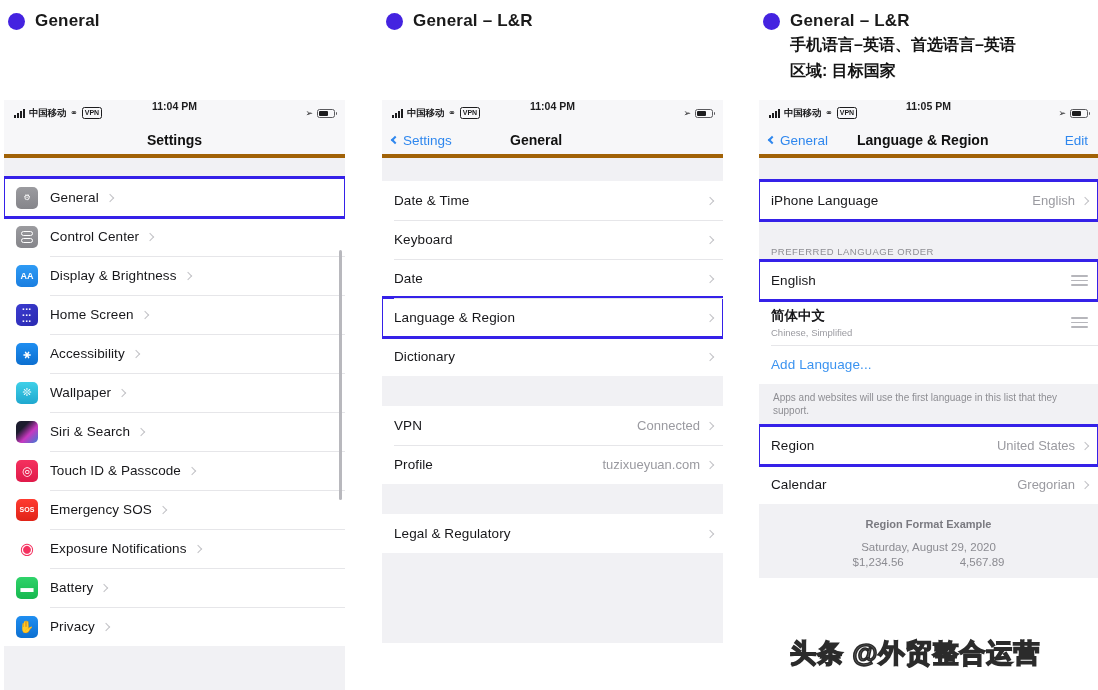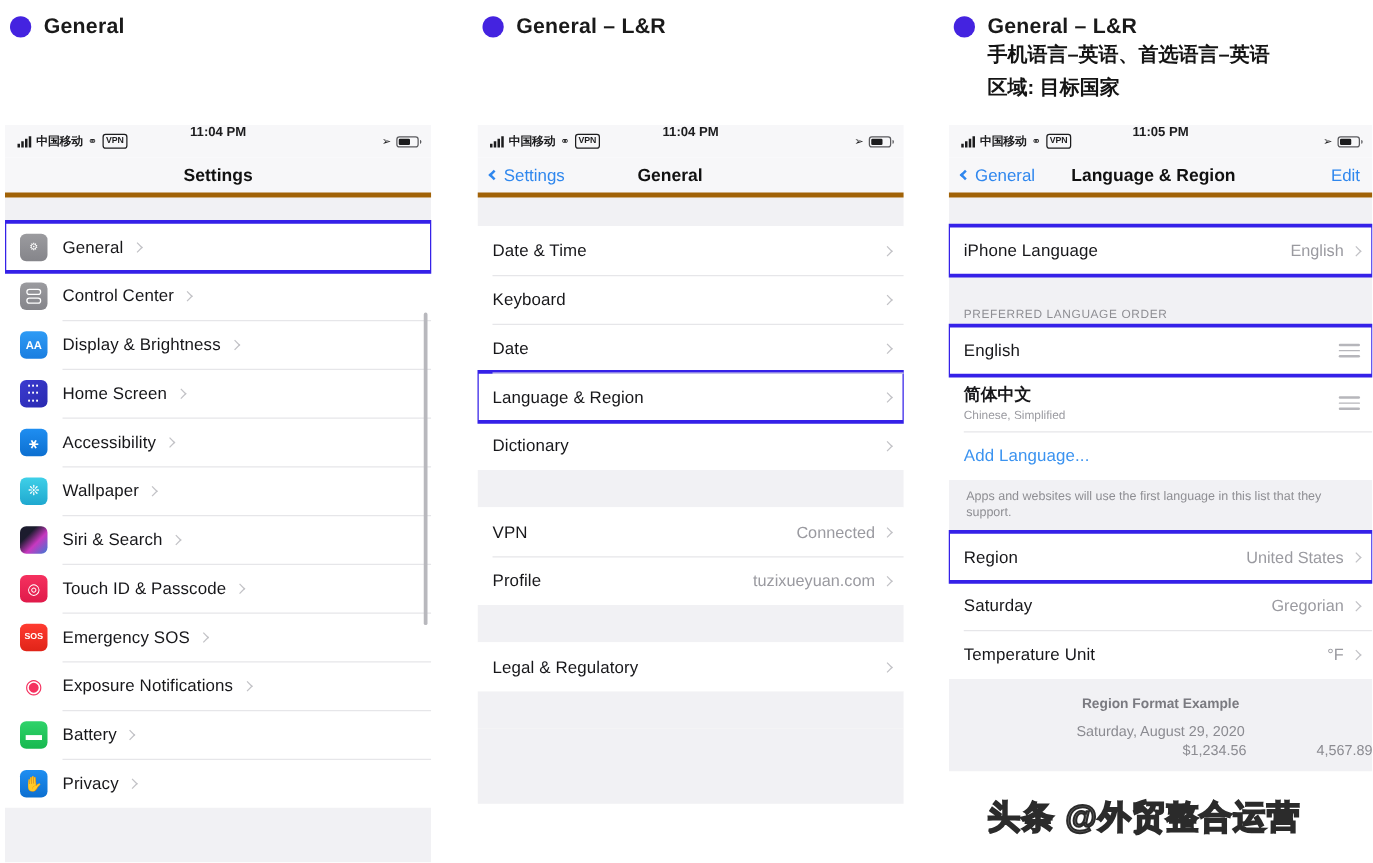--- a/index.html
+++ b/index.html
@@ -147,21 +147,21 @@
   .lang-sub { font-size: 9.5px; color: #9a9aa0; margin-top: 2px; }
   .reorder { margin-left: auto; width: 17px; }
   .reorder i { display: block; height: 1.8px; background: #b6b6bb; margin: 2.6px 0; border-radius: 1px; }
 
   
   .rfe {
     background: #f1f1f4; padding: 14px 0 10px; text-align: center;
   }
   .rfe-title { font-size: 11px; font-weight: 700; color: #7a7a80; margin-bottom: 9px; }
   .rfe-line { font-size: 11.5px; color: #8b8b91; line-height: 17px; }
-  .rfe-nums { display: flex; justify-content: flex-end; gap: 56px; font-size: 11.5px; color: #8b8b91; }
+  .rfe-nums { display: flex; justify-content: center; gap: 56px; font-size: 11.5px; color: #8b8b91; }
 
   
   .scrollbar {
     position: absolute; right: 3px; top: 150px; width: 3px; height: 250px;
     background: #b8b8bd; border-radius: 2px;
   }
 
   
   .watermark {
     position: absolute; left: 790px; top: 636px;
@@ -470,27 +470,22 @@
 
       <div class="group-foot">Apps and websites will use the first language in this list that they support.</div>
 
       <div class="list">
         <div class="row hl">
           <span class="row-label">Region</span>
           <span class="row-value">United States</span>
           <span class="chev"></span>
         </div>
         <div class="row">
-          <span class="row-label">Saturday</span>
+          <span class="row-label">Calendar</span>
           <span class="row-value">Gregorian</span>
-          <span class="chev"></span>
-        </div>
-        <div class="row">
-          <span class="row-label">Temperature Unit</span>
-          <span class="row-value">°F</span>
           <span class="chev"></span>
         </div>
       </div>
 
       <div class="rfe">
         <div class="rfe-title">Region Format Example</div>
         <div class="rfe-line">Saturday, August 29, 2020</div>
         <div class="rfe-nums">
           <span>$1,234.56</span>
           <span>4,567.89</span>

